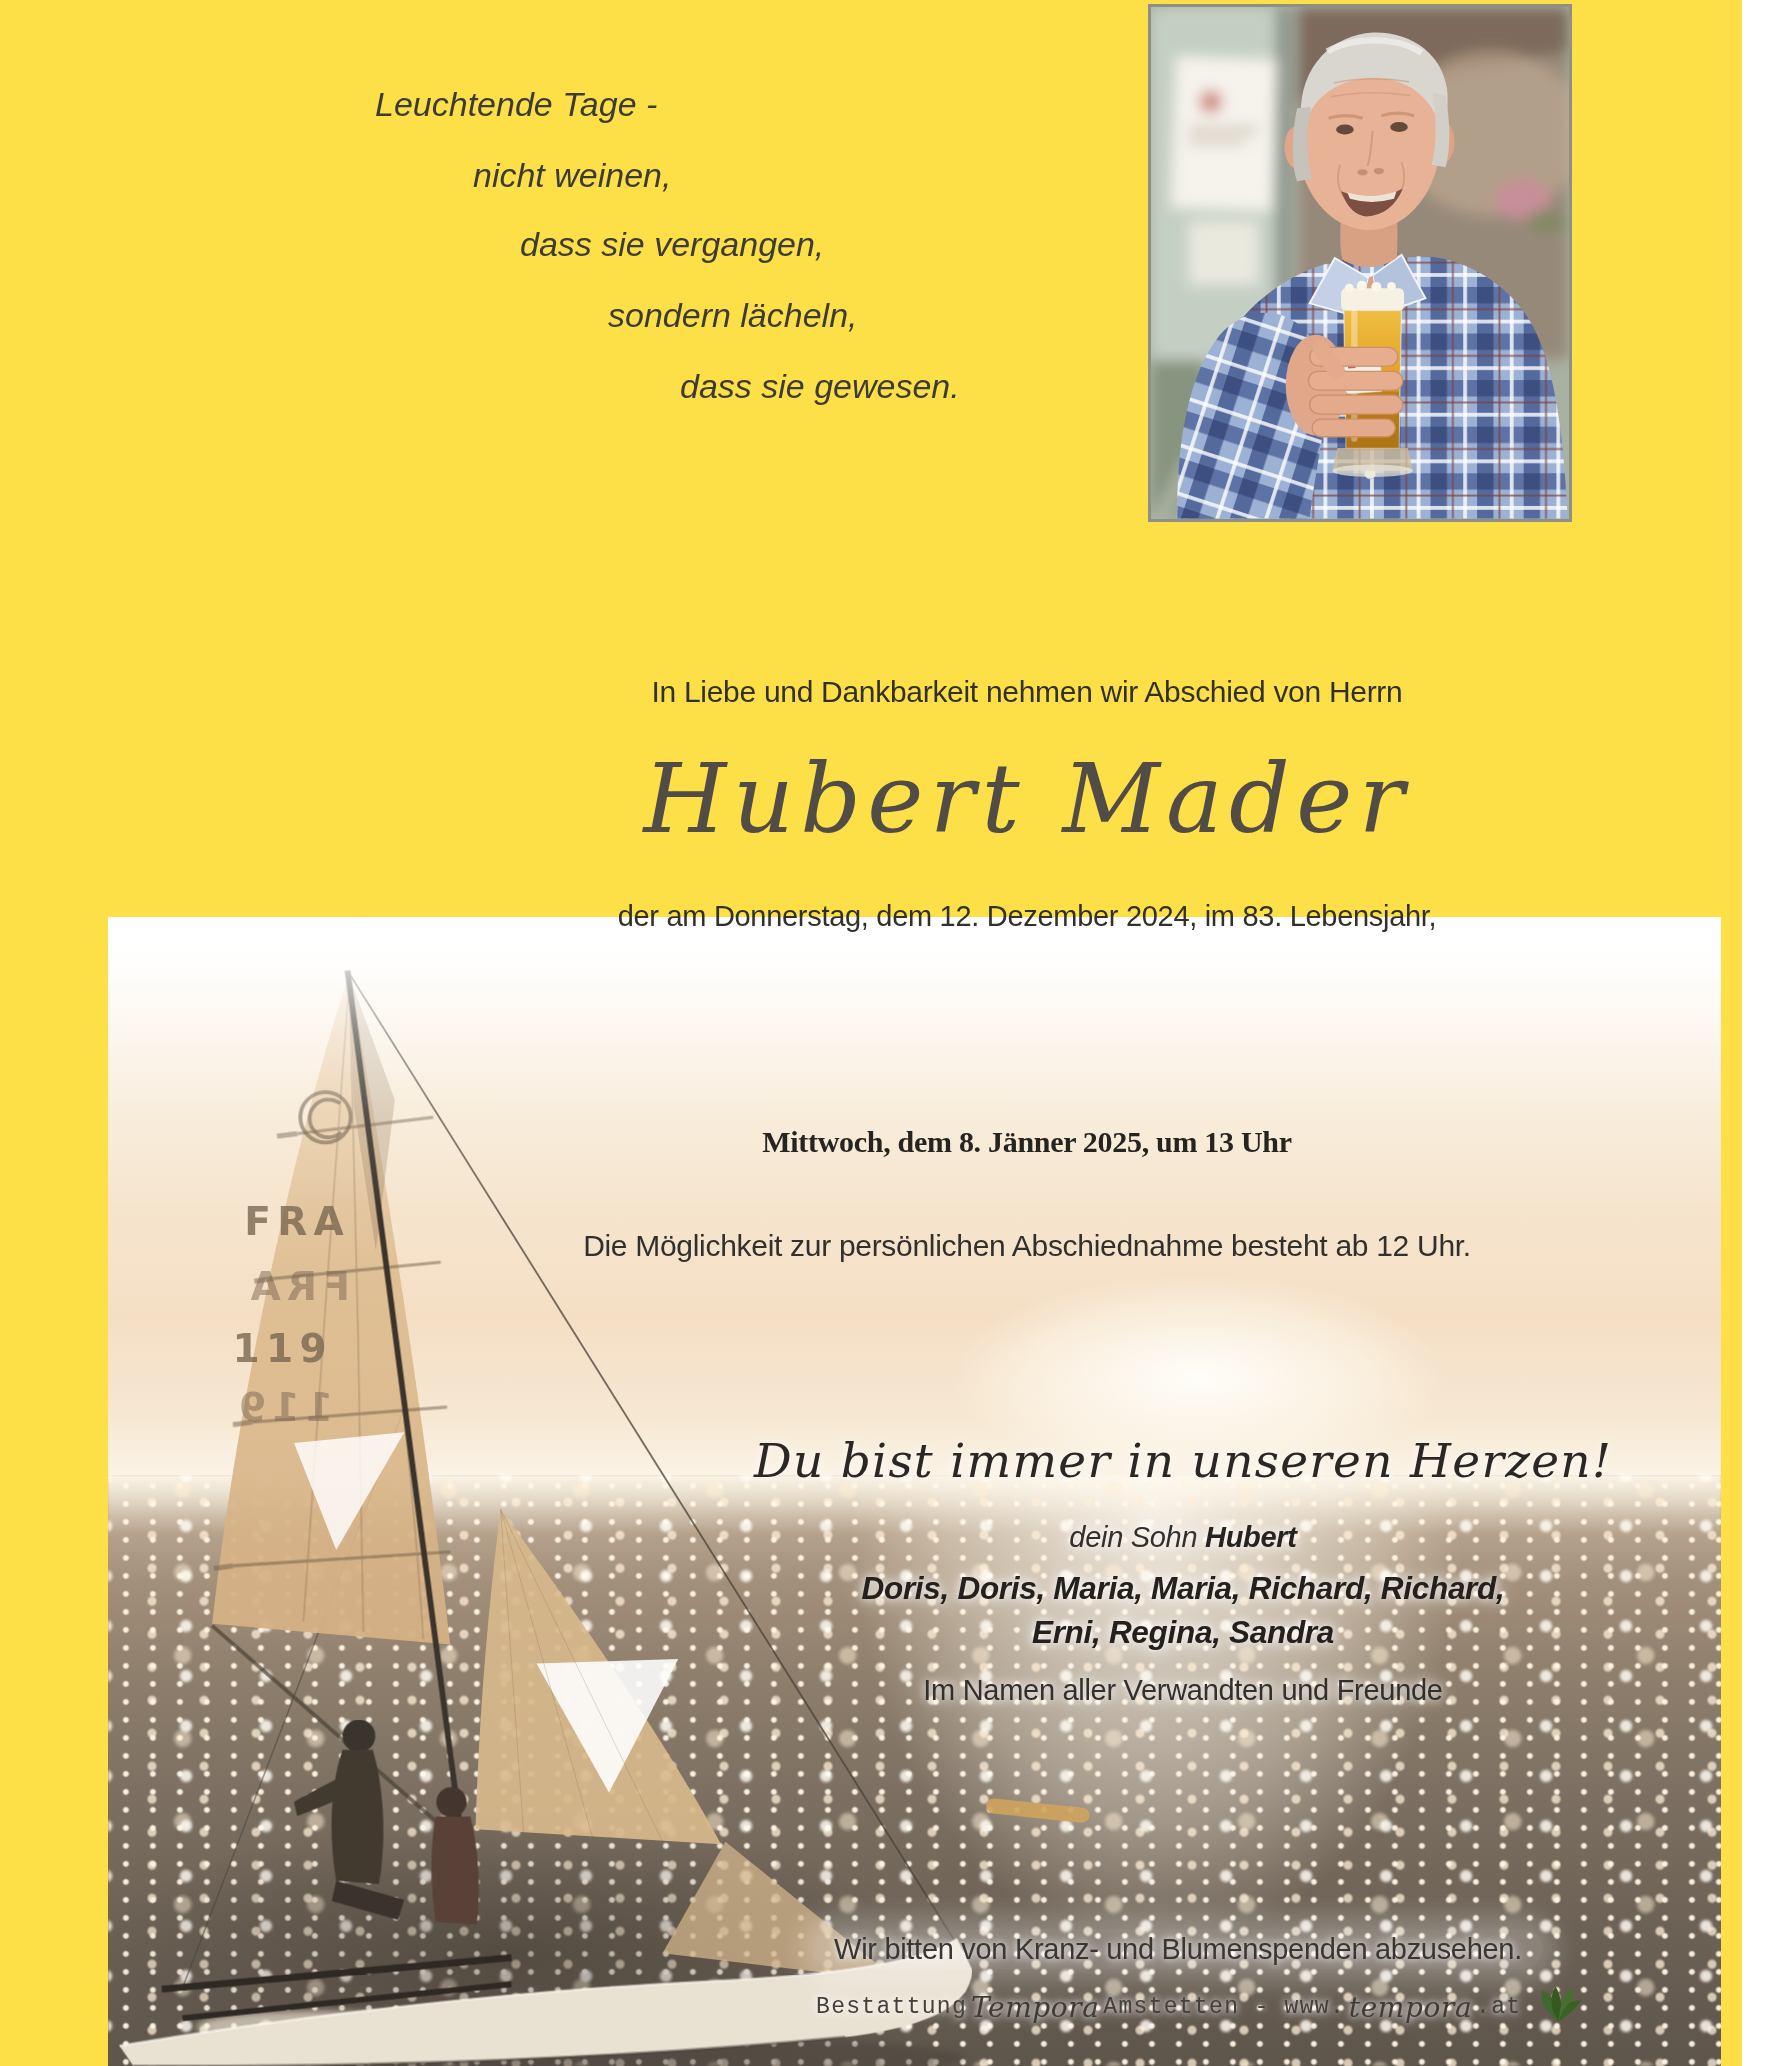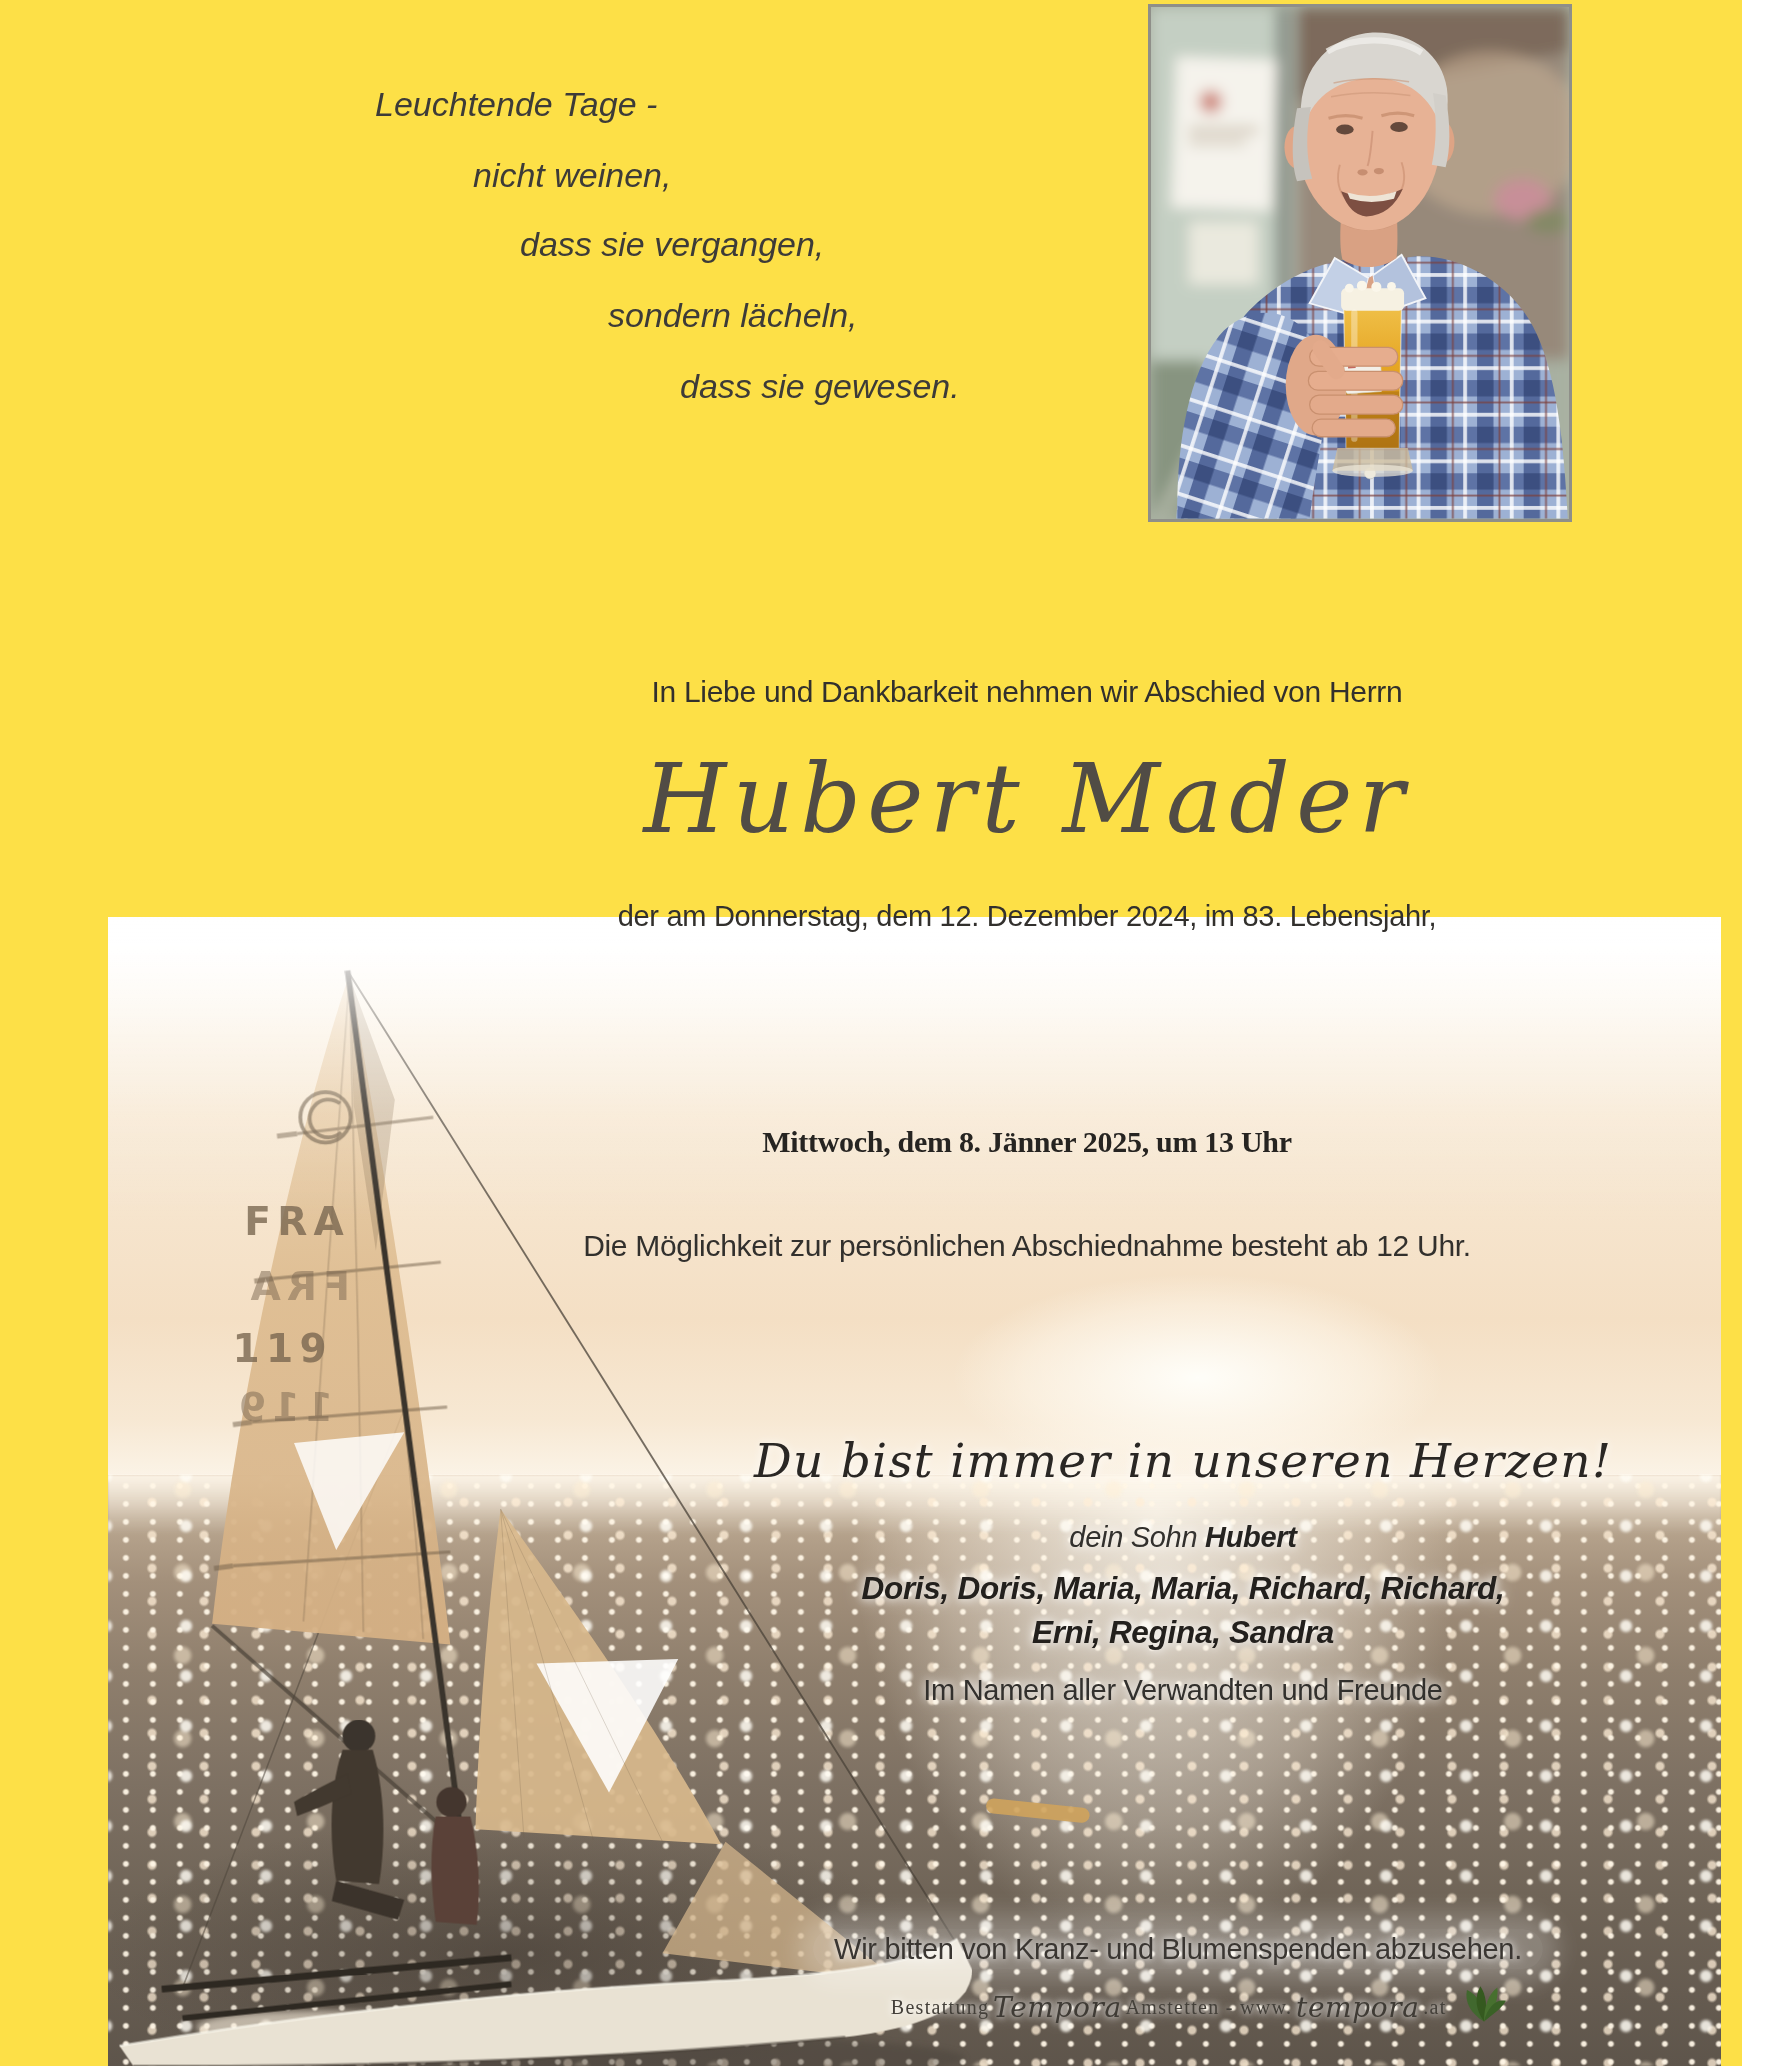--- a/index.html
+++ b/index.html
@@ -57,21 +57,21 @@
   .herzen{top:1433px;font-size:47px;color:#2a2724;letter-spacing:1.3px;
           text-shadow:0 0 10px rgba(255,255,255,0.8);}
   .on-water{text-shadow:0 0 8.8px rgba(255,255,255,0.95),0 0 19px rgba(255,255,255,0.75);}
   .fam{font-style:italic;font-weight:bold;font-size:31.5px;color:#23201d;}
   .request-line{top:1933px;left:422px;width:1512px;text-align:center;font-size:29px;color:#3a3632;}
   .request-line span.band{background:rgba(255,255,255,0.22);border-radius:38px;padding:3.8px 21.4px;
           box-shadow:0 0 23px 15px rgba(255,255,255,0.22);
           text-shadow:0 0 7.6px rgba(255,255,255,0.9),0 0 16.4px rgba(255,255,255,0.8);}
   .footer{top:1990px;left:444px;width:1512px;display:flex;align-items:center;justify-content:center;
           color:#44403a;text-shadow:0 0 6.3px rgba(255,255,255,0.9),0 0 14px rgba(255,255,255,0.7);}
-  .footer .serif{font-family:Liberation Serif, serif;font-size:20px;letter-spacing:1.3px;text-align:center;}
+  .footer .serif{font-family:Liberation Mono, monospace;font-size:23px;letter-spacing:1.3px;text-align:center;}
   .footer .brand{font-family:"DejaVu Serif",serif;font-style:italic;font-size:28px;letter-spacing:0.6px;margin:0 3.8px;color:#3f3b35;}
   .footer .leaf{margin-left:12.6px;margin-top:-5px;}
 </style>
 </head>
 <body>
 
 <div class="page">
 
   <div class="photo-bg">
     <div class="sky"></div>

